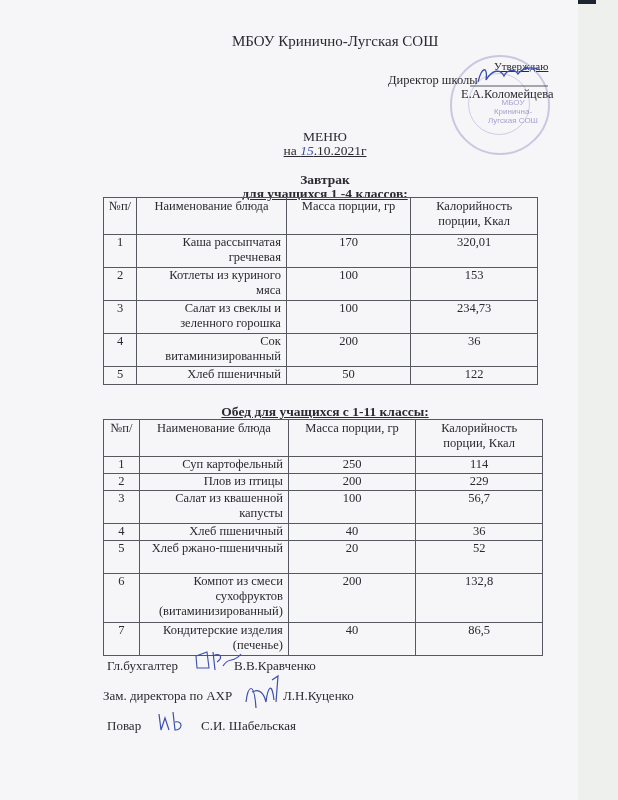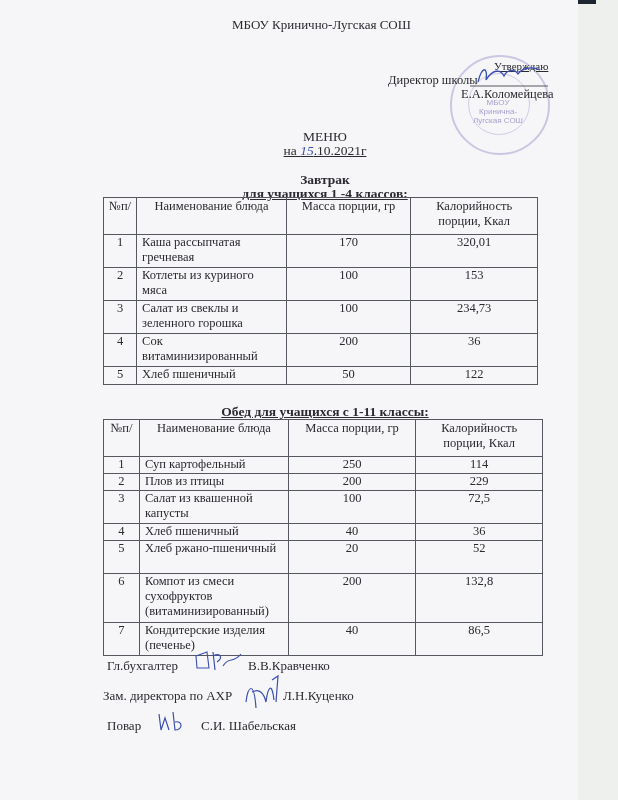--- a/index.html
+++ b/index.html
@@ -5,57 +5,57 @@
   html, body { margin:0; padding:0; }
   body {
     width:618px; height:800px; overflow:hidden; position:relative;
     background:#f3f3f5;
     font-family:"Liberation Serif", serif; color:#2a2a30;
   }
   .page { position:absolute; left:0; top:0; width:578px; height:800px; background:#f6f6f8; }
   .edge { position:absolute; left:578px; top:0; width:40px; height:800px; background:#eef0ee; }
   .edge-top { position:absolute; left:578px; top:0; width:18px; height:4px; background:#1d2530; }
   .abs { position:absolute; white-space:nowrap; }
-  .t13 { font-size:13px; }
+  .t13 { font-size:15px;margin-top:16px; }
   .org { left:232px; top:17px; }
   .approve { left:494px; top:60px; font-size:11px; }
   .director { left:388px; top:73px; font-size:12.5px; }
   .director-name { left:461px; top:87px; font-size:12.5px; }
   .menu-title { left:0; width:650px; top:129px; text-align:center; font-size:13.5px; }
   .menu-date { left:0; width:650px; top:143px; text-align:center; font-size:13.5px; text-decoration:underline; }
   .menu-date .hand { color:#3b4fb0; font-style:italic; }
   .sec-title { left:0; width:650px; text-align:center; font-weight:bold; font-size:13.5px; }
   .s1a { top:172px; }
   .s1b { top:186px; text-decoration:underline; }
   .s2 { top:404px; text-decoration:underline; }
 
   table.menu { position:absolute; border-collapse:collapse; font-size:12.5px; }
   table.menu td, table.menu th {
     border:1px solid #55585f; padding:0 5px; vertical-align:top; font-weight:normal; line-height:15px;
   }
   table.menu th { text-align:center; padding-top:1px; }
   table.menu td.num { text-align:center; }
-  table.menu td.name { text-align:left; }
+  table.menu td.name { text-align:right; }
   table.menu td.val { text-align:center; }
   #t1 { left:103px; top:197px; width:435px; }
   #t2 { left:103px; top:419px; width:440px; }
 
   .sig { font-size:13px; }
   .sig-row1 { left:107px; top:658px; }
-  .sig-row1b { left:248px; top:658px; }
+  .sig-row1b { left:234px; top:658px; }
   .sig-row2 { left:94px; top:688px;margin-left:9px; }
   .sig-row2b { left:283px; top:688px; }
   .sig-row3 { left:107px; top:718px; }
   .sig-row3b { left:201px; top:718px; }
 
   .stamp { position:absolute; left:450px; top:55px; width:96px; height:96px; border-radius:50%;
     border:2px solid rgba(150,140,200,0.45); }
   .stamp-inner { position:absolute; left:468px; top:73px; width:60px; height:60px; border-radius:50%;
     border:1px solid rgba(150,140,200,0.4); }
-  .stamp-text { position:absolute; left:470px; top:98px; width:56px; text-align:center;
+  .stamp-text { position:absolute; left:485px; top:98px; width:56px; text-align:center;
     font-family:"Liberation Sans", sans-serif; font-size:8px; line-height:9px; color:rgba(140,130,195,0.75); white-space:normal; }
   .scribble { position:absolute; }
 </style>
 </head>
 <body>
 
 <div class="page"></div>
 <div class="edge"></div>
 <div class="edge-top"></div>
 
@@ -153,21 +153,21 @@
   <tr style="height:17px">
     <td class="num">2</td>
     <td class="name">Плов из птицы</td>
     <td class="val">200</td>
     <td class="val">229</td>
   </tr>
   <tr style="height:33px">
     <td class="num">3</td>
     <td class="name">Салат из квашенной капусты</td>
     <td class="val">100</td>
-    <td class="val">72,5</td>
+    <td class="val">56,7</td>
   </tr>
   <tr style="height:17px">
     <td class="num">4</td>
     <td class="name">Хлеб пшеничный</td>
     <td class="val">40</td>
     <td class="val">36</td>
   </tr>
   <tr style="height:33px">
     <td class="num">5</td>
     <td class="name">Хлеб ржано-пшеничный</td>

